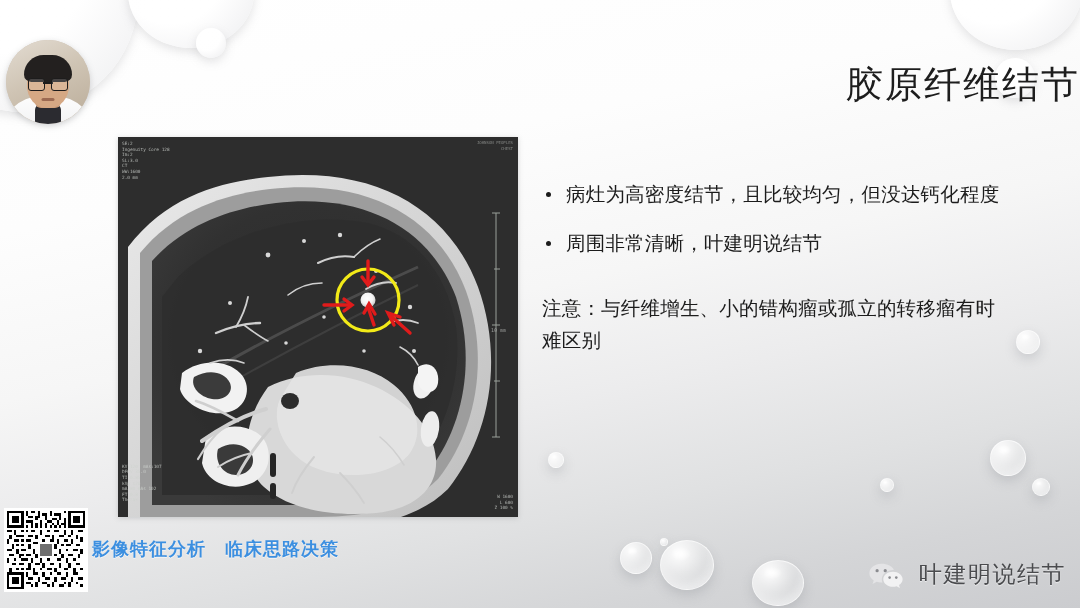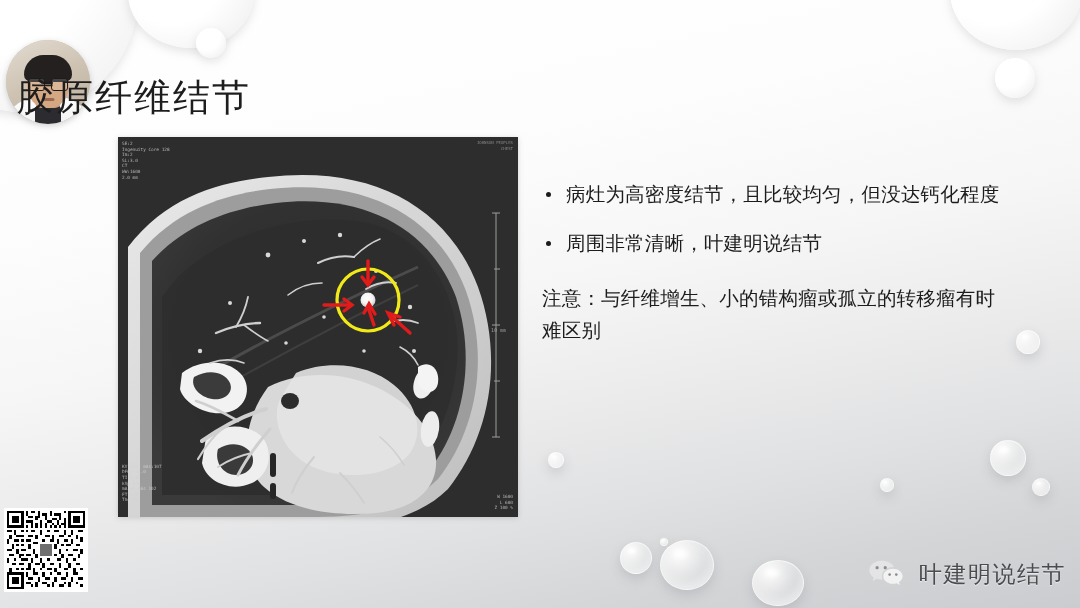--- a/index.html
+++ b/index.html
@@ -141,29 +141,28 @@
     left: 50%; top: 58px;
     transform: translateX(-50%);
     width: 13px; height: 2.5px;
     border-radius: 2px;
     background: #9c6a52;
   }
 
   
   #title {
     position: absolute;
-    left: 17px; right: 0;
+    left: 1px; right: 0;
     top: 60px;
-    text-align: left;
+    text-align: right;
     font-size: 37px;
     letter-spacing: 2px;
     color: #1d1d1d;
     font-family: "Liberation Serif", "DejaVu Serif", serif;
     font-weight: normal;
-    margin-top: 13px;
   }
 
   
   #ct-wrap {
     position: absolute;
     left: 118px; top: 137px;
     width: 400px; height: 380px;
     background: #2a2a2a;
     overflow: hidden;
     box-shadow: 0 1px 5px rgba(120,122,126,0.3);
@@ -210,21 +209,21 @@
     letter-spacing: 0.2px;
   }
   .bullet .dot {
     position: absolute;
     left: 4px; top: 12px;
     width: 5px; height: 5px;
     border-radius: 50%;
     background: #1c1c1c;
   }
   #note {
-    margin-top: 24px;
+    margin-top: 34px;
     font-size: 19.5px;
     line-height: 32px;
     letter-spacing: 0.2px;
     color: #1c1c1c;
   }
 
   
   #qr {
     position: absolute;
     left: 4px; bottom: 16px;
@@ -245,21 +244,21 @@
     letter-spacing: 1px;
     font-family: "Liberation Serif", "DejaVu Serif", serif;
     text-shadow: 0 1px 0 rgba(255,255,255,0.6);
   }
 
   
   #brand {
     position: absolute;
     right: 14px; bottom: 18px;
     display: flex;
-    align-items: flex-start;
+    align-items: flex-end;
     gap: 16px;
   }
   #brand-name {
     font-size: 23px;
     color: #4a4b4e;
     letter-spacing: 1.5px;
     font-family: "Liberation Serif", "DejaVu Serif", serif;
     text-shadow: 0 1px 1px rgba(255,255,255,0.65);
   }
   #wechat-icon { width: 34px; height: 28px; }
@@ -655,20 +654,21 @@
         <rect x="10" y="31" width="1" height="1"></rect>
           <rect x="17" y="31" width="1" height="1"></rect>
         <rect x="24" y="30" width="1" height="1"></rect>
       </g>
 
       <rect x="13" y="13" width="7" height="7" fill="#ffffff"></rect>
       <rect x="14" y="14" width="5" height="5" fill="#6f6f6f"></rect>
     </svg>
   </div>
 
+  <div id="tagline">影像特征分析　临床思路决策</div>
 
   <div id="brand">
     <svg id="wechat-icon" viewBox="0 0 44 36">
       <path d="M16 2 C7.2 2 0.5 7.7 0.5 14.3 C0.5 18.1 2.7 21.5 6.1 23.7 L4.6 28.3 L9.9 25.6
                C11.8 26.1 13.8 26.4 16 26.4 C16.5 26.4 17 26.4 17.5 26.3
                C16.9 25 16.6 23.6 16.6 22.1 C16.6 15.4 23.2 10.1 31.3 10.1
                C31.6 10.1 31.9 10.1 32.2 10.1 C30.7 5.4 23.9 2 16 2 Z" fill="#e4e4e6"></path>
       <circle cx="10.5" cy="11.2" r="2.1" fill="#8b8c90"></circle>
       <circle cx="21" cy="11.2" r="2.1" fill="#8b8c90"></circle>
       <path d="M43.5 22.2 C43.5 16.8 37.9 12.4 31 12.4 C24.1 12.4 18.5 16.8 18.5 22.2

